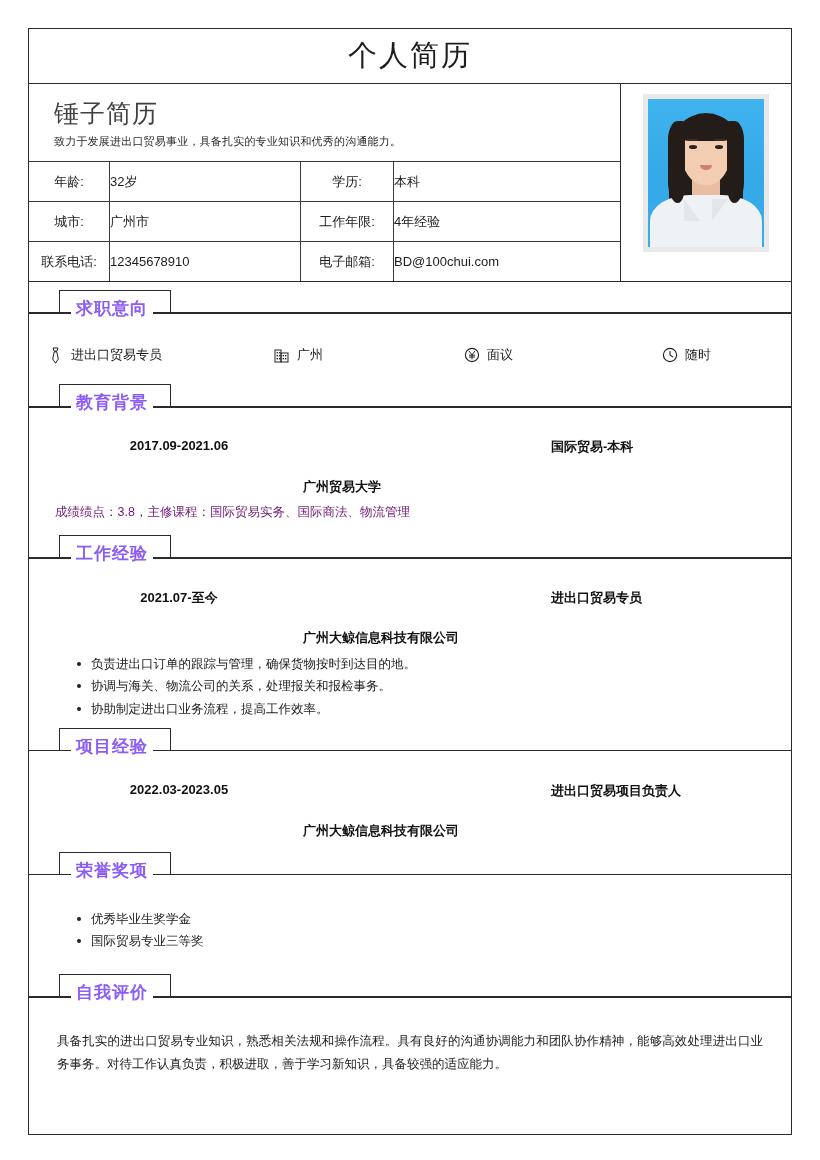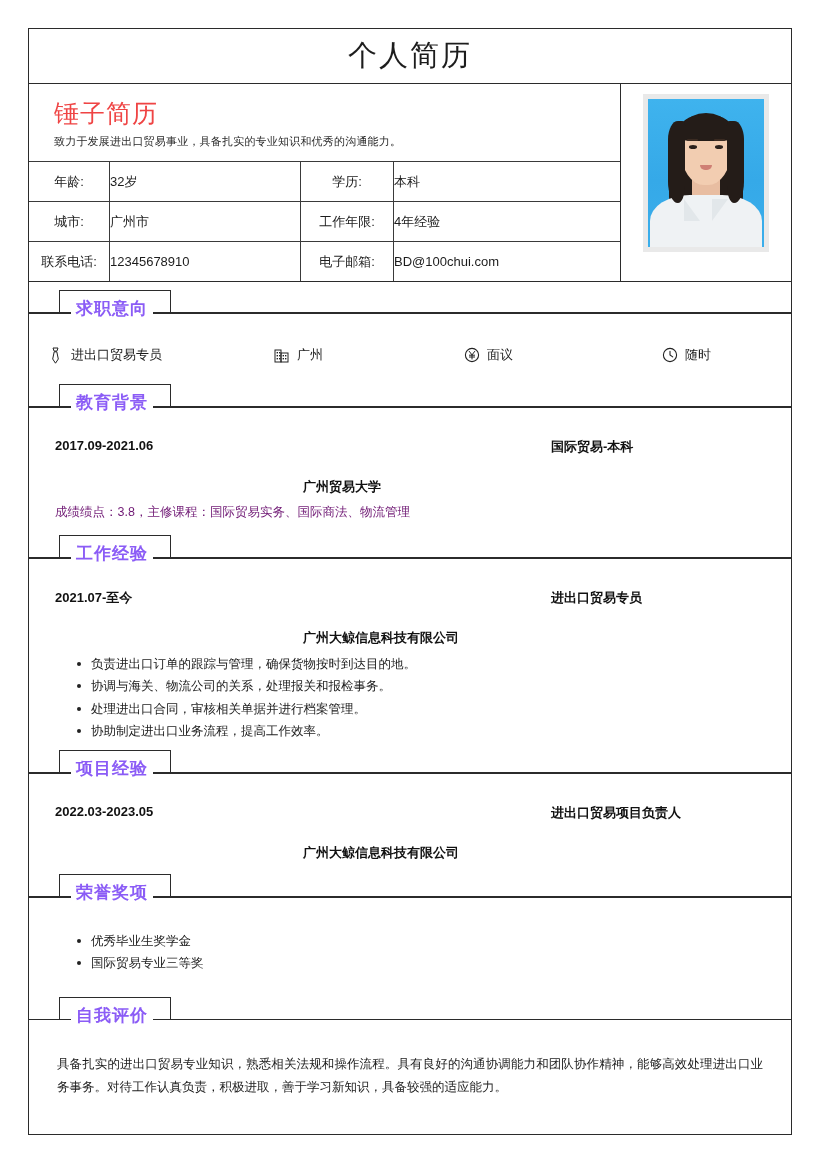--- a/index.html
+++ b/index.html
@@ -52,21 +52,21 @@
     border-right: 1.5px solid #2b2b2b;
   }
   .name-block {
     padding: 14px 0 10px 25px;
     height: 77px;
     box-sizing: border-box;
   }
   .name {
     font-size: 25px;
     font-weight: 400;
-    color: #ef4444;
+    color: #404040;
     line-height: 1.25;
     letter-spacing: 1px;
   }
   .tagline {
     font-size: 11px;
     color: #2a2a2a;
     margin-top: 5px;
     letter-spacing: 0.2px;
   }
 
@@ -284,21 +284,21 @@
   .i3 { width: 198px; }
 
   
   .entry-head {
     display: flex;
     font-size: 13px;
     font-weight: bold;
     color: #111;
     padding: 6px 0 4px 0;
   }
-  .eh-date  { width: 248px; }
+  .eh-date  { width: 248px; text-align: center; }
   .eh-org   { width: 248px; margin-top: 40px; }
   .eh-role  { flex: 1; }
 
   .sub-line {
     font-size: 12.5px;
     color: #701a75;
     padding: 4px 0 6px 0;
   }
 
   ul.bullets {
@@ -474,21 +474,20 @@
     </div>
     <div class="sec-body">
       <div class="entry-head">
         <div class="eh-date">2021.07-至今</div>
         <div class="eh-org">广州大鲸信息科技有限公司</div>
         <div class="eh-role">进出口贸易专员</div>
       </div>
       <ul class="bullets">
         <li>负责进出口订单的跟踪与管理，确保货物按时到达目的地。</li>
         <li>协调与海关、物流公司的关系，处理报关和报检事务。</li>
-        <li>处理进出口合同，审核相关单据并进行档案管理。</li>
         <li>协助制定进出口业务流程，提高工作效率。</li>
       </ul>
     </div>
   </div>
 
   <div class="section">
     <div class="sec-head">
       <div class="sec-rule"></div>
       <div class="sec-tab" style="width:112px;"></div>
       <div class="sec-title">项目经验</div>

